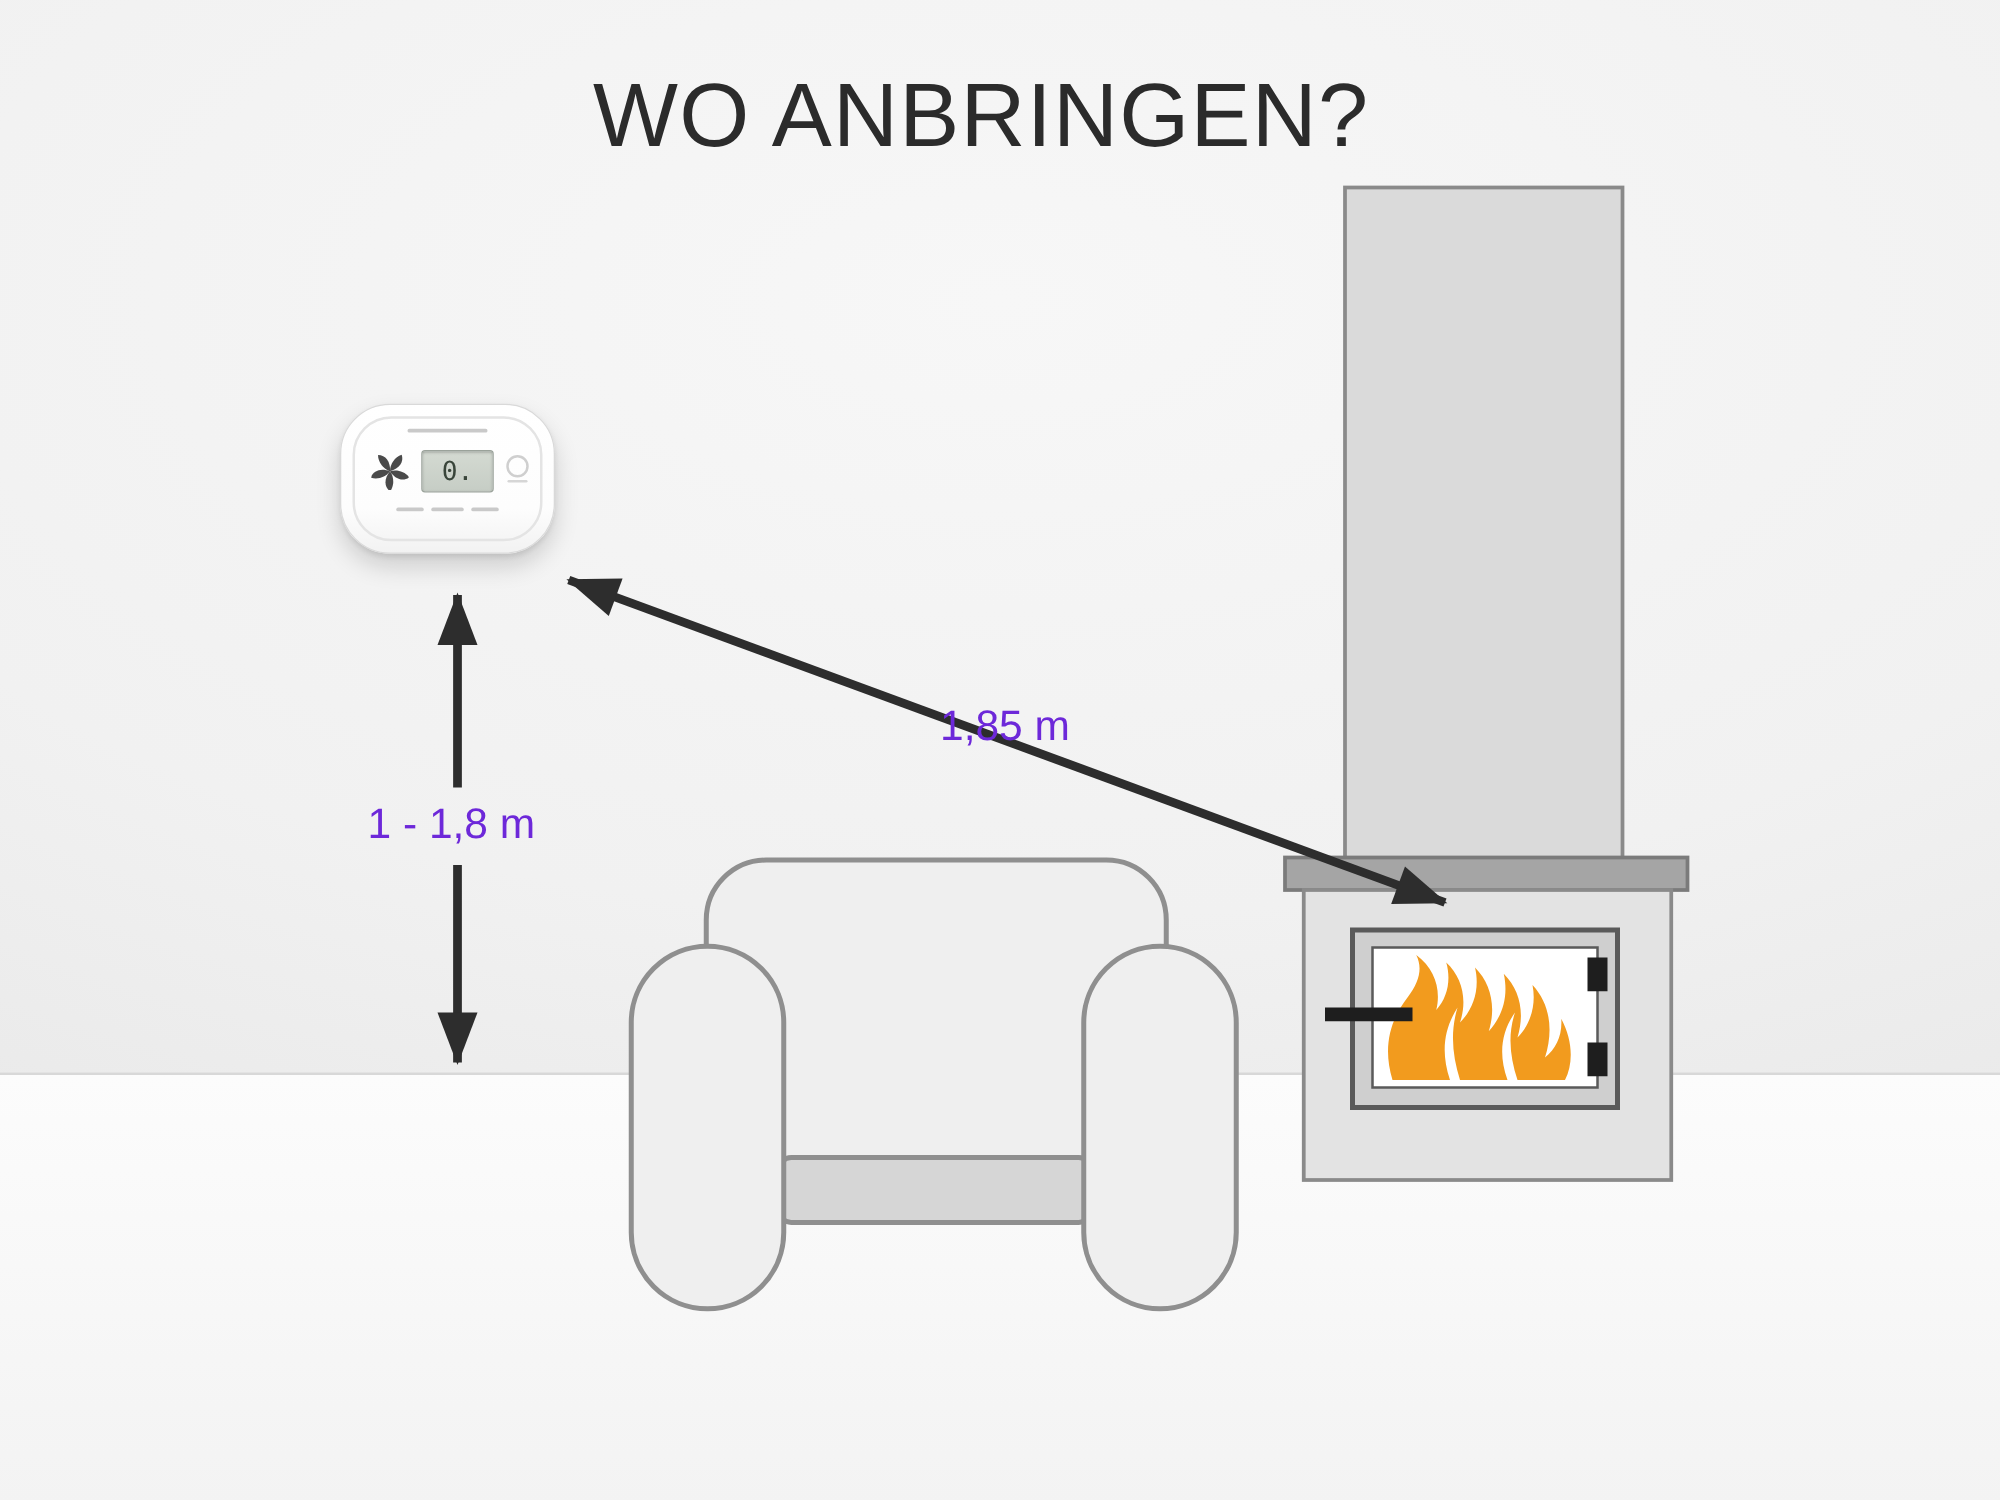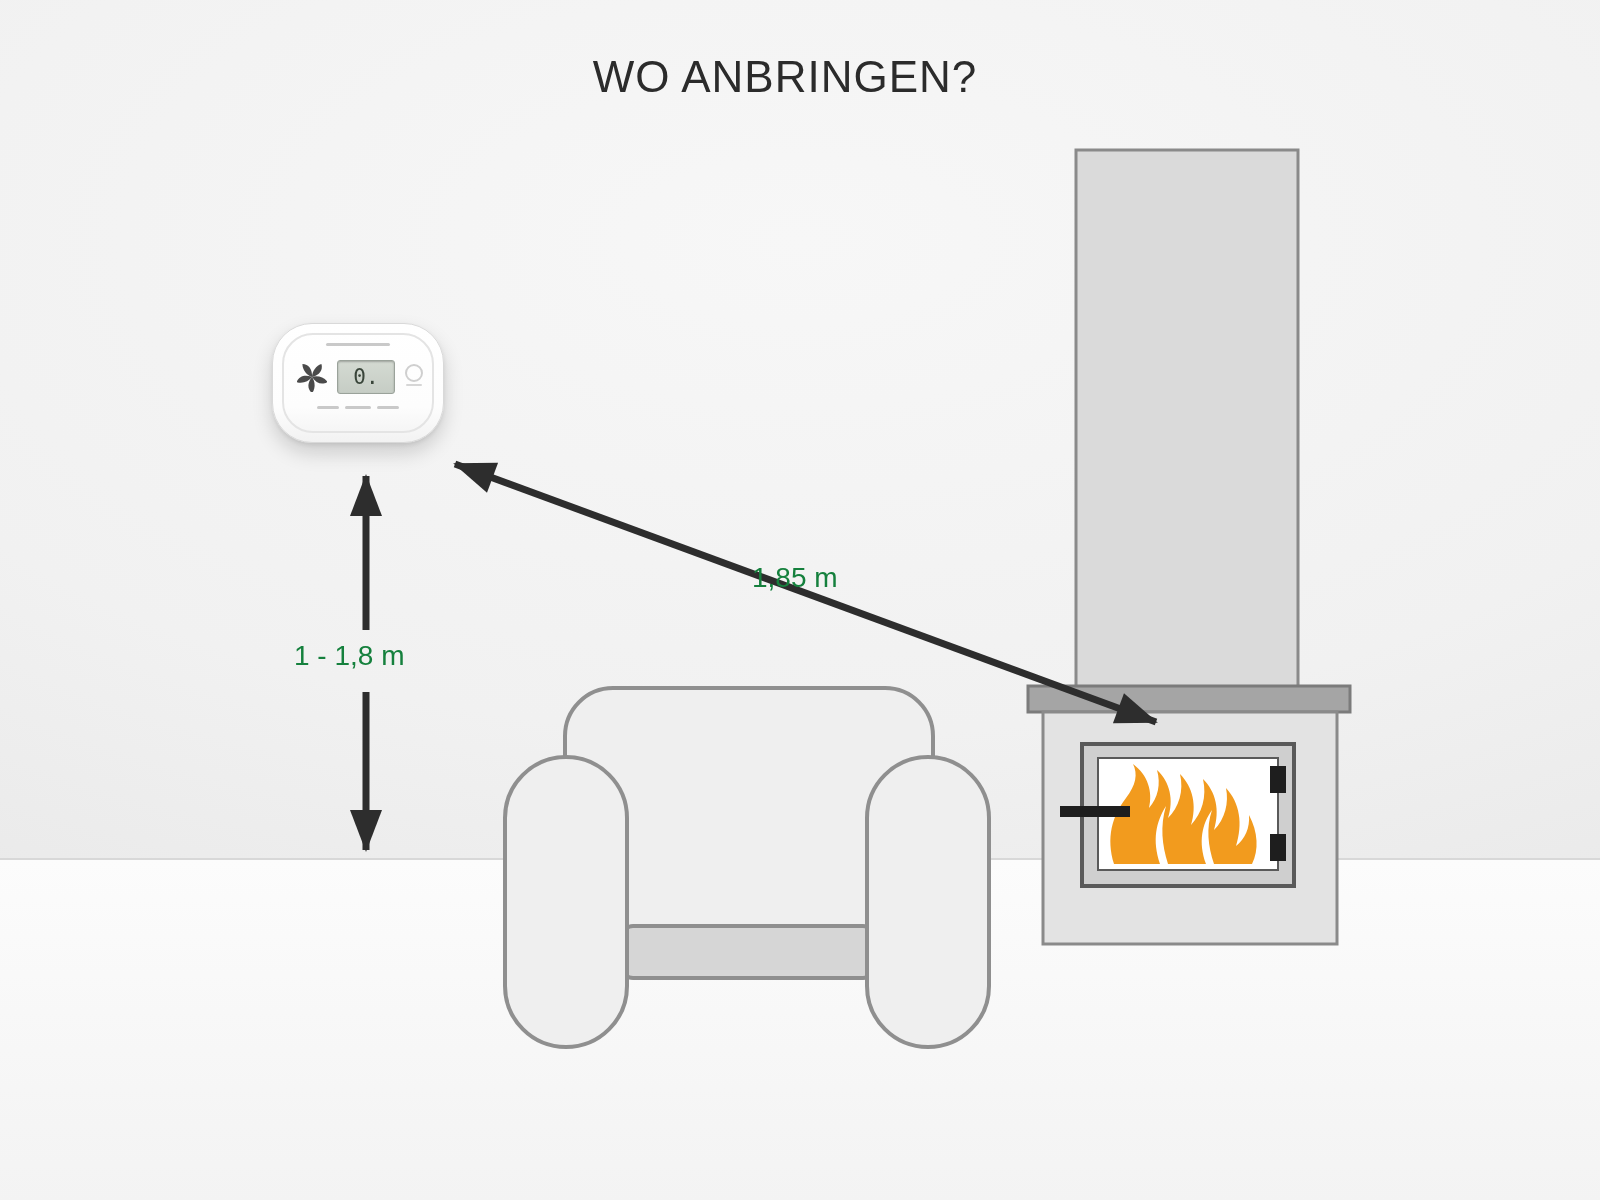--- a/index.html
+++ b/index.html
@@ -12,25 +12,25 @@
     position:absolute;left:0;top:0;width:1600px;height:858px;
     background:radial-gradient(ellipse 115% 105% at 50% 28%, #f7f7f7 0%, #f1f1f1 55%, #e6e6e6 100%);
   }
   .floor{
     position:absolute;left:0;top:858px;width:1600px;height:342px;
     border-top:2px solid #d8d8d8;
     background:linear-gradient(180deg,#fcfcfc 0%,#f3f3f3 100%);
   }
   .title{
     position:absolute;left:0;top:52px;width:1570px;text-align:center;
-    font-size:44px;font-weight:400;letter-spacing:1px;color:#2b2b2b;
+    font-size:72px;font-weight:400;letter-spacing:1px;color:#2b2b2b;
   }
   .scene-svg{position:absolute;left:0;top:0;width:1600px;height:1200px;}
   .measure-label{
-    position:absolute;font-size:28px;color:#15803d;white-space:nowrap;
+    position:absolute;font-size:34px;color:#6d28d9;white-space:nowrap;
   }
   .label-height{left:294px;top:640px;}
   .label-distance{left:752px;top:562px;}
 
   
   .detector{
     position:absolute;left:272px;top:323px;width:170px;height:118px;
     background:linear-gradient(180deg,#ffffff 0%,#fdfdfd 70%,#f2f2f2 100%);
     border:1px solid #d9d9d9;border-radius:40px;
     box-shadow:0 10px 20px rgba(0,0,0,0.16), 0 2px 4px rgba(0,0,0,0.08);

